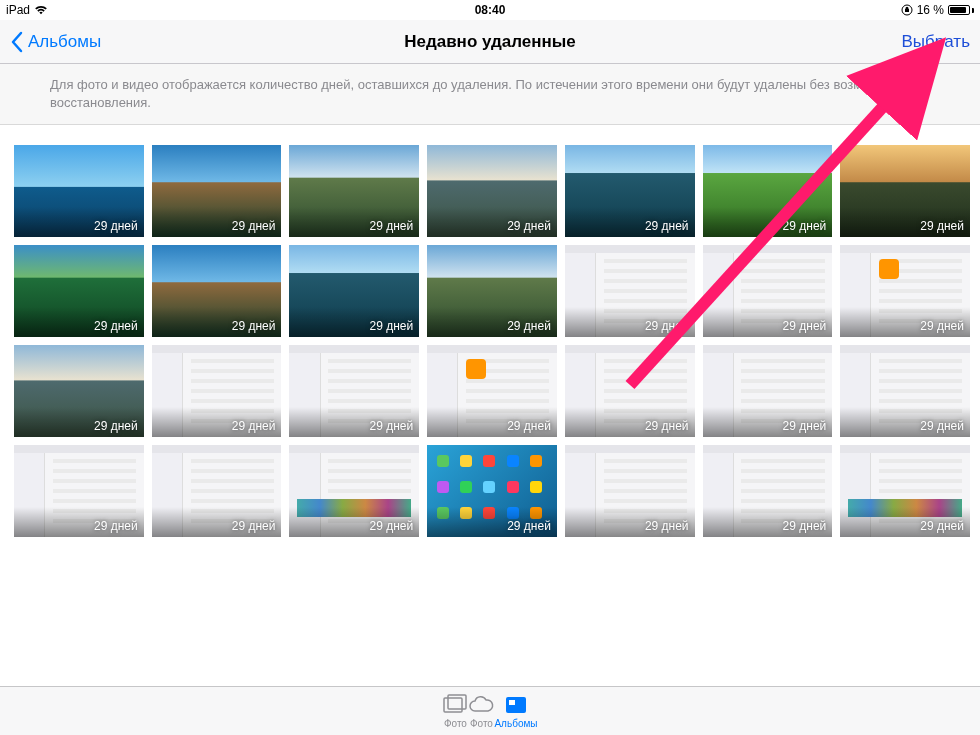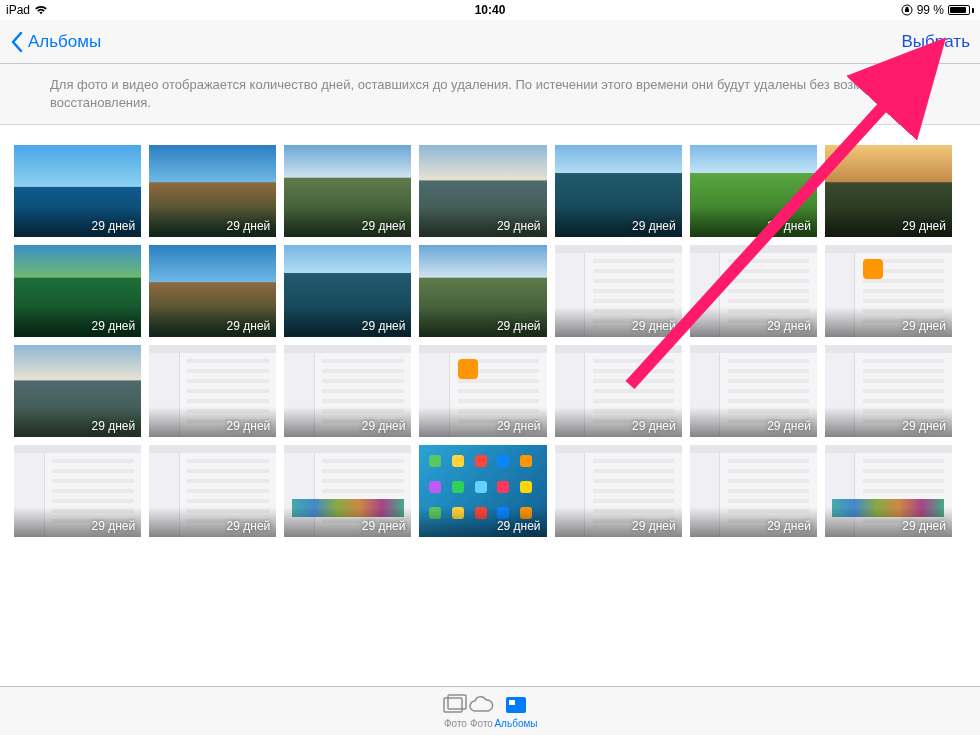--- a/index.html
+++ b/index.html
@@ -16,21 +16,21 @@
   .lock-rot { width:12px; height:12px; }
   
   .nav-bar { height:44px; display:flex; align-items:center; justify-content:space-between; padding:0 10px; border-bottom:1px solid #c8c7cc; background:#f7f7f8; position:relative; }
   .nav-back { display:flex; align-items:center; color:#007aff; font-size:17px; cursor:pointer; }
   .nav-back svg { width:14px; height:22px; margin-right:4px; }
   .nav-title { position:absolute; left:50%; transform:translateX(-50%); font-size:17px; font-weight:600; color:#000; }
   .nav-select { color:#1d4ed8; font-size:17px; cursor:pointer; }
   
   .info-banner { background:#f7f7f7; border-bottom:1px solid #d9d9d9; padding:12px 50px; font-size:13px; color:#8a8a8f; line-height:1.4; }
   
-  .grid-area { padding:20px 28px 0 14px; height:calc(735px - 20px - 44px - 58px - 49px); overflow:hidden; }
+  .grid-area { padding:20px 10px 0 14px; height:calc(735px - 20px - 44px - 58px - 49px); overflow:hidden; }
   .grid { display:grid; grid-template-columns:repeat(7, 1fr); gap:8px 8px; }
   .thumb { position:relative; height:92px; background:#ccc; overflow:hidden; cursor:pointer; }
   .thumb .days { position:absolute; right:6px; bottom:4px; color:#fff; font-size:12px; font-weight:500; text-shadow:0 0 4px rgba(0,0,0,0.6); z-index:3; }
   .thumb .shade { position:absolute; left:0; right:0; bottom:0; height:30px; background:linear-gradient(to top, rgba(0,0,0,0.45), rgba(0,0,0,0)); z-index:2; }
   .thumb-inner { position:absolute; inset:0; }
   
   .sky1 { background:linear-gradient(to bottom,#4aa7e8 0%,#8dd0f0 45%,#0f5b8c 46%,#0a3f63 100%); }
   .sky2 { background:linear-gradient(to bottom,#2b7fc0 0%,#6fb8e6 40%,#8f6a3e 41%,#1a3f2a 100%); }
   .mtn1 { background:linear-gradient(to bottom,#6aa7d6 0%,#cfe2ef 35%,#5f7a4a 36%,#2c4a2c 100%); }
   .mtn2 { background:linear-gradient(to bottom,#8fb8d8 0%,#e8e2d0 38%,#4e6a6e 39%,#3a5240 100%); }
@@ -58,43 +58,44 @@
 </head>
 <body>
 
 <div class="status-bar">
   <div class="status-left">
     <span>iPad</span>
     <svg class="wifi-icon" viewBox="0 0 16 12">
         <path d="M8 11 L6 9 A3 3 0 0 1 10 9 Z M3.5 6.5 A6.3 6.3 0 0 1 12.5 6.5 L11 8 A4.2 4.2 0 0 0 5 8 Z M1 4 A10 10 0 0 1 15 4 L13.5 5.5 A7.8 7.8 0 0 0 2.5 5.5 Z" fill="#000"></path>
       </svg>
   </div>
-  <div class="status-center">10:40</div>
+  <div class="status-center">08:40</div>
   <div class="status-right">
     <svg class="lock-rot" viewBox="0 0 12 12">
         <circle cx="6" cy="6" r="5" fill="none" stroke="#000" stroke-width="1"></circle>
         <path d="M4.5 5 V4.2 a1.5 1.5 0 0 1 3 0 V5 H8 V8 H4 V5 Z" fill="#000"></path>
       </svg>
-    <span>99 %</span>
+    <span>16 %</span>
     <div class="battery">
       <div class="battery-body">
           <div class="battery-fill"></div>
         </div>
       <div class="battery-tip"></div>
     </div>
   </div>
 </div>
 
 <div class="nav-bar">
   <div class="nav-back">
     <svg viewBox="0 0 14 22">
         <polyline points="11,2 3,11 11,20" fill="none" stroke="#007aff" stroke-width="2.5" stroke-linecap="round" stroke-linejoin="round"></polyline>
       </svg>
     <span>Альбомы</span>
   </div>
+  <div class="nav-title">Недавно удаленные</div>
   <div class="nav-select">Выбрать</div>
 </div>
 
 <div class="info-banner">
   <span>Для фото и видео отображается количество дней, оставшихся до удаления. По истечении этого времени они будут удалены без возможности восстановления.</span>
 </div>
 
 <div class="grid-area">
   <div class="grid" id="grid">
       <div class="thumb">

